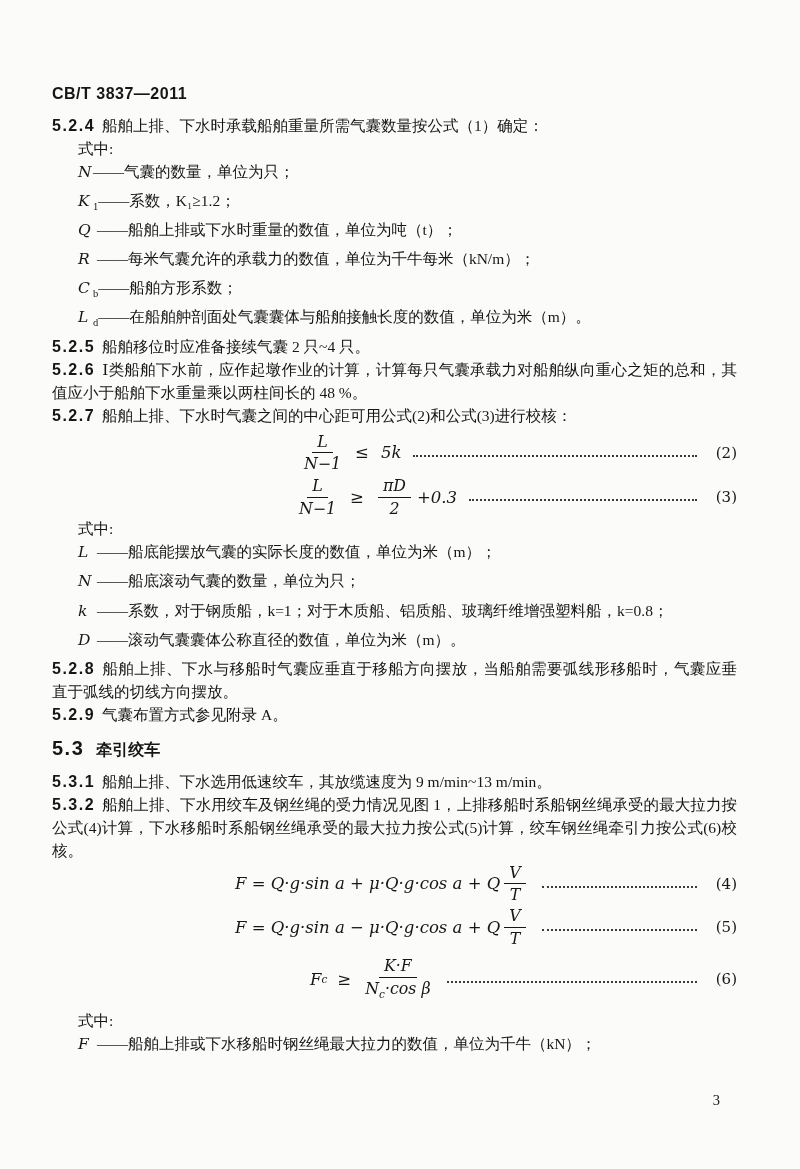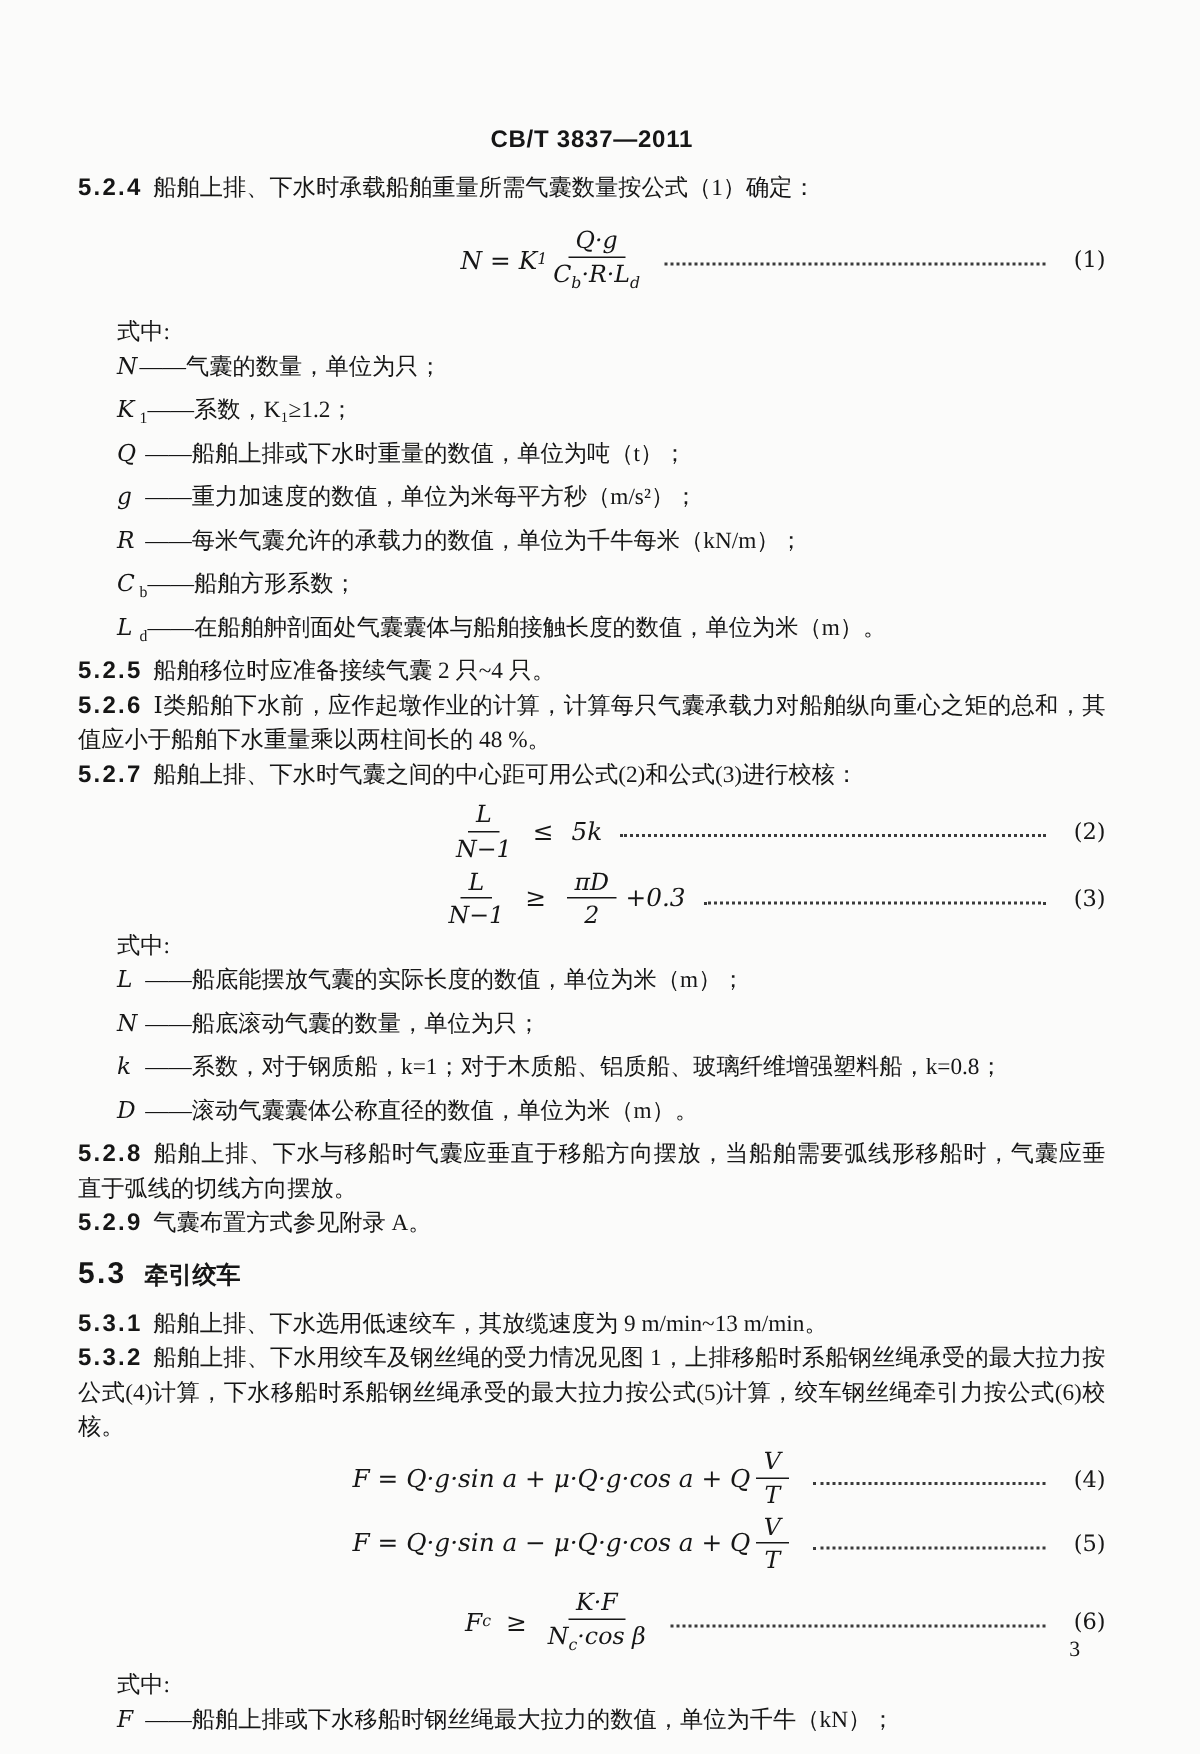--- a/index.html
+++ b/index.html
@@ -6,21 +6,21 @@
   html, body { margin: 0; padding: 0; }
   body {
     width: 800px; height: 1169px;
     background: #fbfbfa;
     position: relative;
     font-family: "Liberation Serif", "DejaVu Serif", serif;
     color: #161616;
   }
   .page { position: absolute; inset: 0; padding: 84px 63px 0 52px; }
 
-  .hdr { text-align: center; line-height: 20px; }
+  .hdr { text-align: left; line-height: 20px; }
   .doc-no {
     font-family: "Liberation Sans", "DejaVu Sans", sans-serif;
     font-weight: 700; font-size: 16px; letter-spacing: .5px;
   }
 
   p.clause, p.where, p.var-line {
     margin: 0; font-size: 15.5px; line-height: 23px;
   }
   p.clause { text-align: justify; }
   .cno {
@@ -63,40 +63,26 @@
 <body>
 
 <div class="page">
 
   <div class="hdr">
     <span class="doc-no">CB/T 3837—2011</span>
   </div>
 
   <p class="clause" style="margin-top:10px"><b class="cno">5.2.4</b><span>船舶上排、下水时承载船舶重量所需气囊数量按公式（1）确定：</span></p>
 
-  <div class="f-row" style="margin:14px 0">
-    <span class="f-sp" style="width:255px"></span>
-    <span class="fx">
-        <span>N = K</span>
-        <sub>1</sub>
-        <span class="frac">
-          <span class="fnum">Q·g</span>
-          <span class="fden"><span>C</span><sub>b</sub><span>·R·L</span><sub>d</sub></span>
-        </span>
-      </span>
-    <span class="leader"></span>
-    <span class="eq-no">(1)</span>
-  </div>
 
   <p class="where">式中:</p>
 
   <p class="var-line"><i class="sym">N</i><sub></sub><span>——气囊的数量，单位为只；</span></p>
   <p class="var-line"><i class="sym">K</i><sub>1</sub><span>——系数，K₁≥1.2；</span></p>
   <p class="var-line"><i class="sym">Q</i><sub></sub><span> ——船舶上排或下水时重量的数值，单位为吨（t）；</span></p>
-  <p class="var-line"><i class="sym">g</i><sub></sub><span> ——重力加速度的数值，单位为米每平方秒（m/s²）；</span></p>
   <p class="var-line"><i class="sym">R</i><sub></sub><span> ——每米气囊允许的承载力的数值，单位为千牛每米（kN/m）；</span></p>
   <p class="var-line"><i class="sym">C</i><sub>b</sub><span>——船舶方形系数；</span></p>
   <p class="var-line"><i class="sym">L</i><sub>d</sub><span>——在船舶舯剖面处气囊囊体与船舶接触长度的数值，单位为米（m）。</span></p>
 
   <p class="clause"><b class="cno">5.2.5</b><span>船舶移位时应准备接续气囊 2 只~4 只。</span></p>
   <p class="clause"><b class="cno">5.2.6</b><span>Ⅰ类船舶下水前，应作起墩作业的计算，计算每只气囊承载力对船舶纵向重心之矩的总和，其值应小于船舶下水重量乘以两柱间长的 48 %。</span></p>
   <p class="clause"><b class="cno">5.2.7</b><span>船舶上排、下水时气囊之间的中心距可用公式(2)和公式(3)进行校核：</span></p>
 
   <div class="f-row" style="margin-top:6px">
     <span class="f-sp" style="width:248px"></span>

